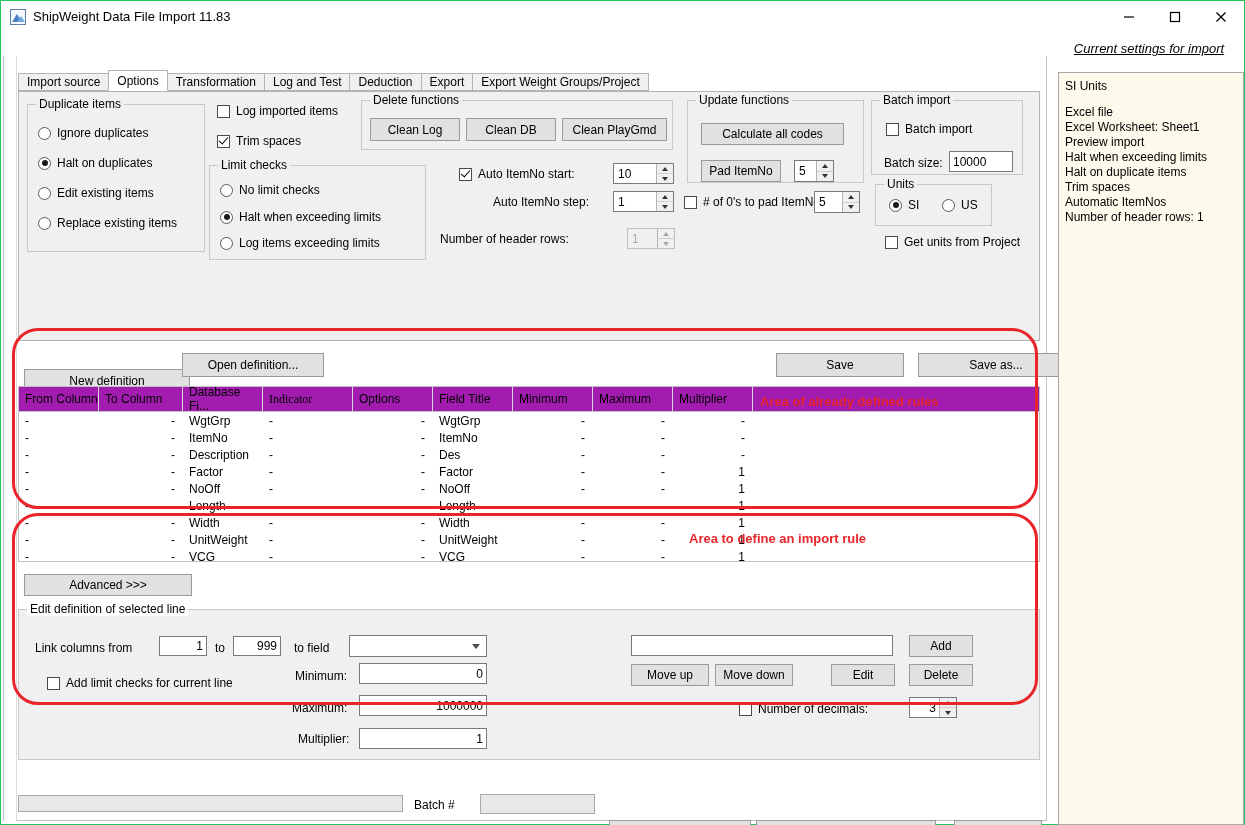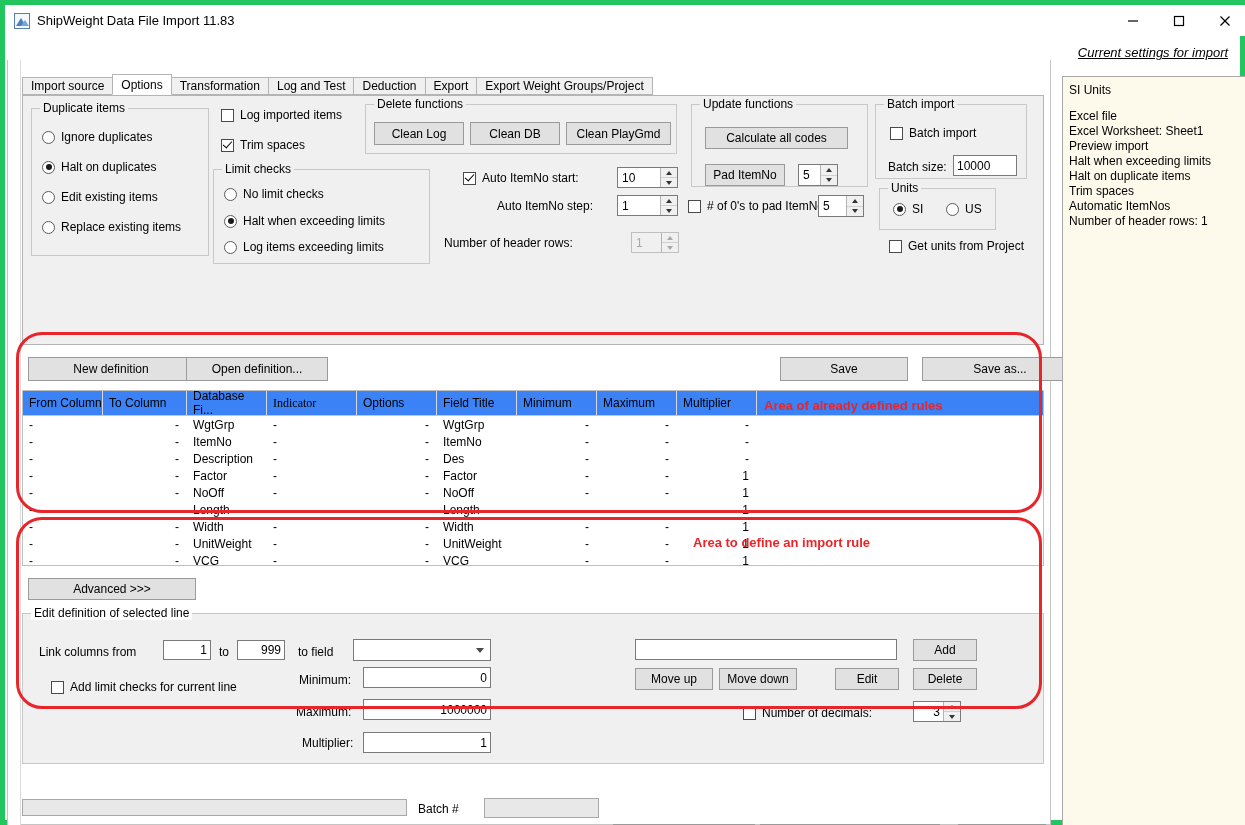--- a/index.html
+++ b/index.html
@@ -8,21 +8,21 @@
     overflow: hidden;
     background: #ffffff;
     font-family: "Liberation Sans", sans-serif;
     font-size: 12px;
     color: #000000;
   }
   #app {
     position: relative;
     width: 1245px; height: 825px;
     box-sizing: border-box;
-    border: 5px solid #22c55e;
+    border: 1px solid #22c55e;
     background: #ffffff;
     padding-left: 36px;
   }
   
   #titlebar {
     position: absolute; left: 0; top: 0;
     width: 1243px; height: 31px;
     background: #ffffff;
     display: flex; align-items: center;
   }
@@ -251,21 +251,21 @@
     position: absolute; left: 14px; top: 330px;
     width: 1022px; height: 176px;
     background: #ffffff;
     border: 1px solid #c0c0c0;
     box-sizing: border-box;
     overflow: hidden;
   }
   #grid-head {
     display: flex; height: 24px;
     border-bottom: 1px solid #c6c6c6;
-    background: #3b82f6;
+    background: #a21caf;
   }
   #grid-head div {
     border-right: 1px solid #d8d8d8;
     display: flex; align-items: center;
     box-sizing: border-box;
     font-size: 12px;
     padding-left: 6px;
     height: 24px;
   }
   .grow { display: flex; height: 17px; }
@@ -542,21 +542,21 @@
         </div>
       </div>
 
       <div class="check" style="left:866px; top:143px;">
         <span class="cbox"></span>
         <span>Get units from Project</span>
       </div>
     </div>
 
     <div id="defrow">
-      <div class="btn" style="left:6px; top:1px; width:166px; height:24px;">New definition</div>
+      <div class="btn" style="left:6px; top:17px; width:166px; height:24px;">New definition</div>
       <div class="btn" style="left:164px; top:1px; width:142px; height:24px;">Open definition...</div>
       <div class="btn" style="left:758px; top:1px; width:128px; height:24px;">Save</div>
       <div class="btn" style="left:900px; top:1px; width:156px; height:24px;">Save as...</div>
     </div>
 
     <div id="grid">
       <div id="grid-head">
           <div style="width: 80px;">From Column</div>
           <div style="width: 84px;">To Column</div>
           <div style="width: 80px;">Database Fi...</div>

